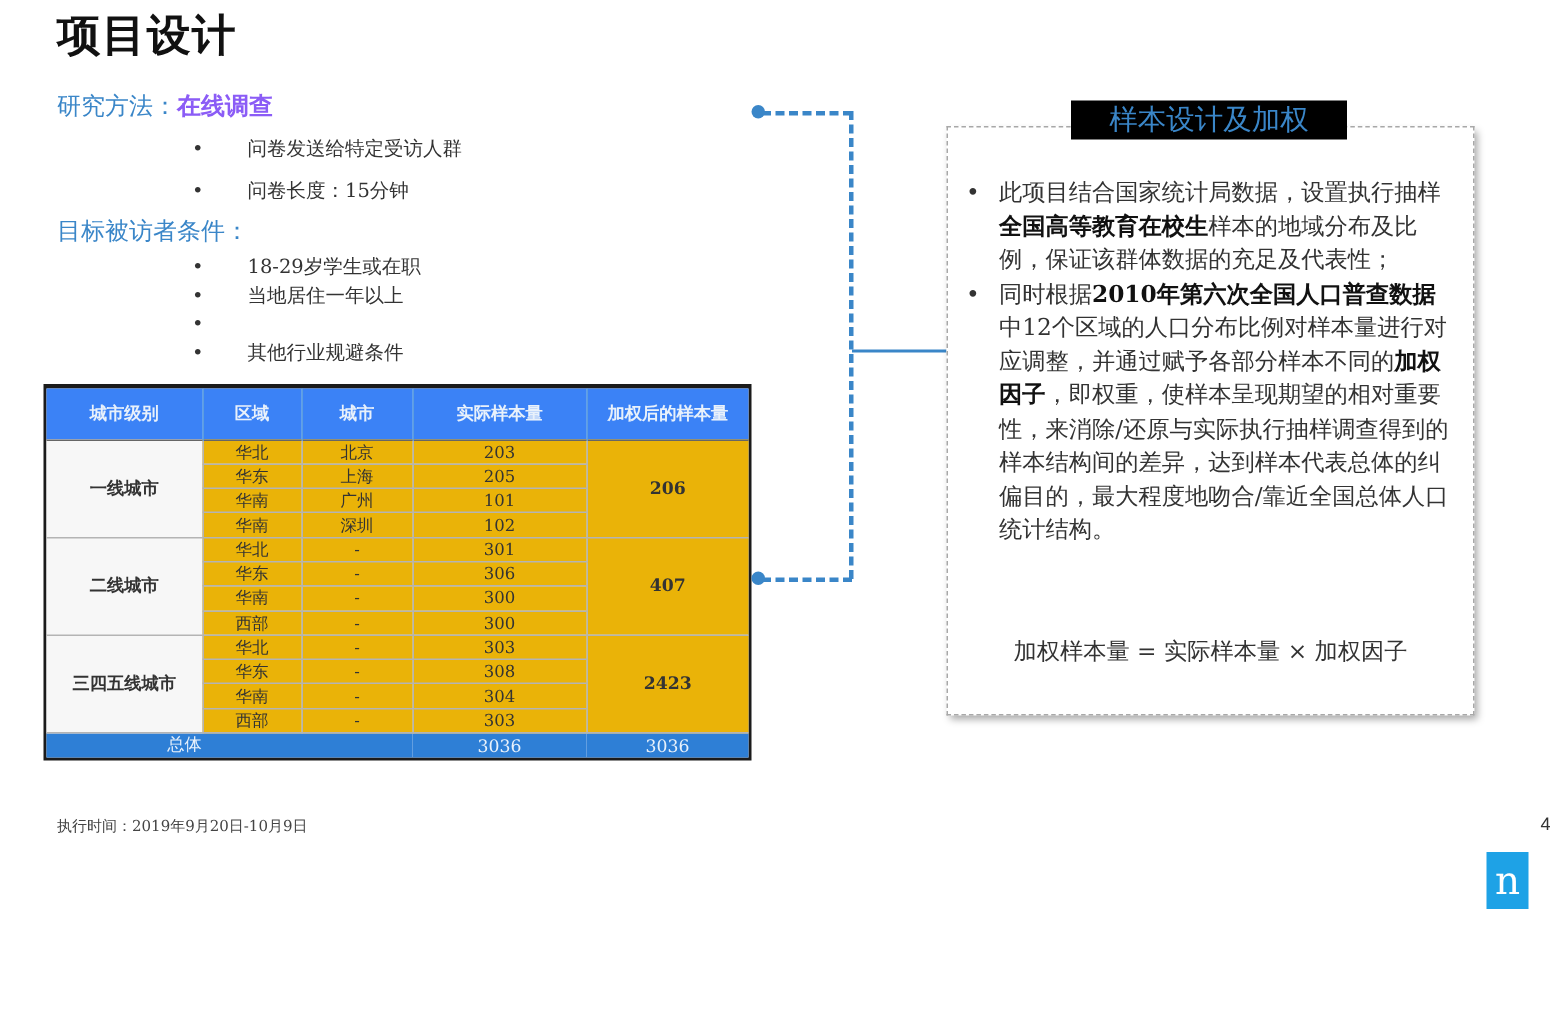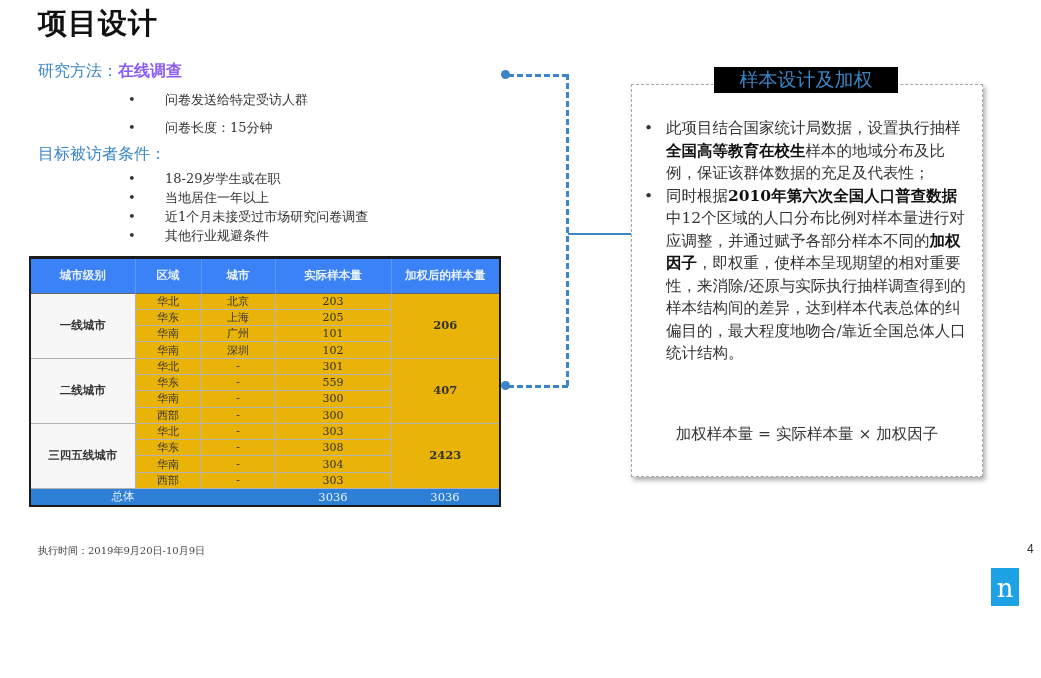--- a/index.html
+++ b/index.html
@@ -62,21 +62,21 @@
 </div>
 <ul class="bullets b1">
   <li><span class="dot">•</span><span>问卷发送给特定受访人群</span></li>
   <li><span class="dot">•</span><span>问卷长度：15分钟</span></li>
 </ul>
 
 <div class="section-head sh2">目标被访者条件：</div>
 <ul class="bullets b2">
   <li><span class="dot">•</span><span>18-29岁学生或在职</span></li>
   <li><span class="dot">•</span><span>当地居住一年以上</span></li>
-  <li><span class="dot">•</span><span>近1个月未接受过市场研究问卷调查</span></li>
+  <li><span class="dot">•</span></li>
   <li><span class="dot">•</span><span>其他行业规避条件</span></li>
 </ul>
 
 <div class="tbl-wrap">
   <table>
     <colgroup>
       <col style="width:104px">
         <col style="width:66px">
         <col style="width:74px">
         <col style="width:116px">
@@ -118,21 +118,21 @@
       <tr class="group-start">
         <td class="tier" rowspan="4">二线城市</td>
         <td>华北</td>
         <td>-</td>
         <td>301</td>
         <td class="weighted" rowspan="4">407</td>
       </tr>
       <tr>
         <td>华东</td>
         <td>-</td>
-        <td>559</td>
+        <td>306</td>
       </tr>
       <tr>
         <td>华南</td>
         <td>-</td>
         <td>300</td>
       </tr>
       <tr>
         <td>西部</td>
         <td>-</td>
         <td>300</td>

